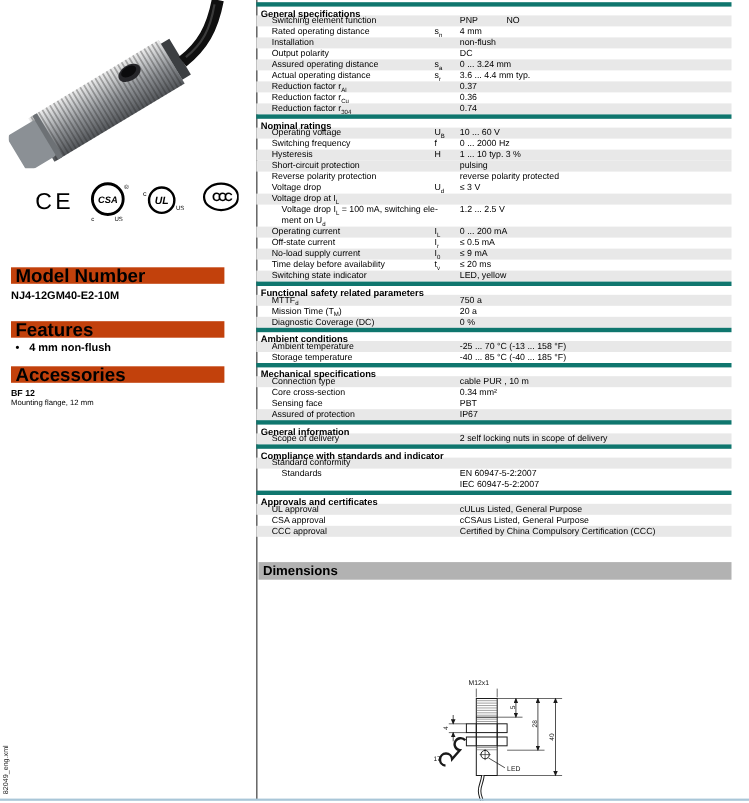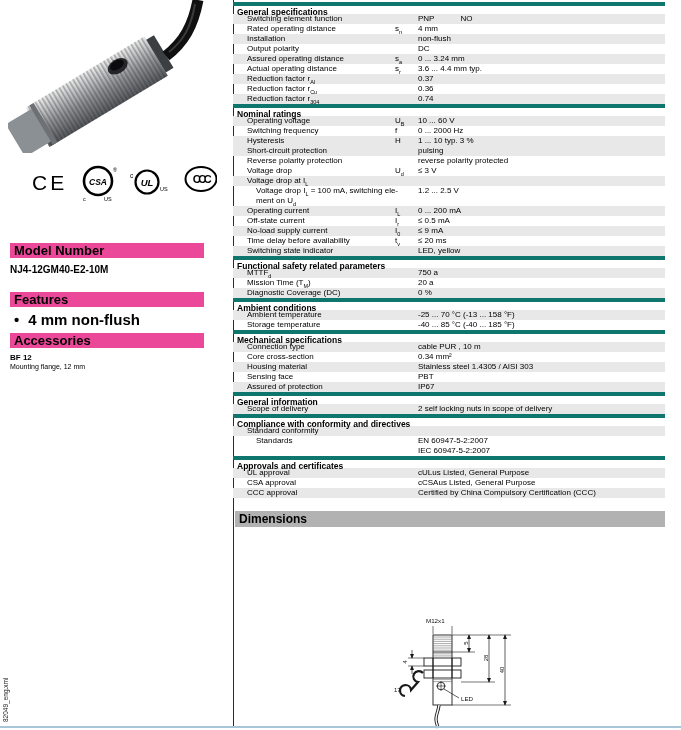--- a/index.html
+++ b/index.html
@@ -4,26 +4,26 @@
 <style>
   html,body{margin:0;padding:0;background:#fff;}
   .page{position:relative;width:681px;height:730px;background:#ffffff;overflow:hidden;
         font-family:"Liberation Sans",sans-serif;color:#000;}
   .divider{position:absolute;left:233px;top:0;width:1px;height:727px;background:#2b2b2b;}
   .footer-line{position:absolute;left:0;top:726px;width:681px;height:2px;background:#a9c6d8;}
 
   
   .photo{position:absolute;left:8px;top:0px;}
   .logos{position:absolute;left:5px;top:160px;}
-  .bar{position:absolute;left:10px;width:194px;height:15px;background:#ec4899;
-       font-weight:bold;font-size:13px;line-height:15px;padding-left:4px;box-sizing:border-box;}
+  .bar{position:absolute;left:10px;width:194px;height:15px;background:#c2410c;
+       font-weight:bold;font-size:17px;line-height:15px;padding-left:4px;box-sizing:border-box;}
   #bar-model{top:243px;}
   .model-no{position:absolute;left:10px;top:264px;font-weight:bold;font-size:10px;}
   #bar-features{top:292px;}
-  .feature{position:absolute;left:14px;top:311px;font-weight:bold;font-size:15px;}
+  .feature{position:absolute;left:14px;top:311px;font-weight:bold;font-size:10px;}
   .feature .dot{margin-right:9px;}
   #bar-acc{top:333px;}
   .acc-name{position:absolute;left:10px;top:353px;font-weight:bold;font-size:8px;}
   .acc-desc{position:absolute;left:10px;top:363px;font-size:7px;}
   .side-text{position:absolute;left:2px;top:722px;transform:rotate(-90deg);transform-origin:0 0;
              font-size:6.5px;white-space:nowrap;color:#222;}
 
   
   .spec-table{position:absolute;left:233px;top:2px;width:432px;}
   .sec-hdr{border-top:4px solid #0f766e;font-weight:bold;font-size:8.5px;height:12px;line-height:13.5px;
@@ -254,42 +254,37 @@
       <div class="t-row shade">
         <div class="c-lab">Connection type</div>
         <div class="c-sym"></div>
         <div class="c-val">cable PUR , 10 m</div>
       </div>
       <div class="t-row">
         <div class="c-lab">Core cross-section</div>
         <div class="c-sym"></div>
         <div class="c-val">0.34 mm²</div>
       </div>
-      <div class="t-row shade">
-        <div class="c-lab">Housing material</div>
-        <div class="c-sym"></div>
-        <div class="c-val">Stainless steel 1.4305 / AISI 303</div>
-      </div>
       <div class="t-row">
         <div class="c-lab">Sensing face</div>
         <div class="c-sym"></div>
         <div class="c-val">PBT</div>
       </div>
       <div class="t-row shade">
         <div class="c-lab">Assured of protection</div>
         <div class="c-sym"></div>
         <div class="c-val">IP67</div>
       </div>
       <div class="sec-hdr">General information</div>
       <div class="t-row shade">
         <div class="c-lab">Scope of delivery</div>
         <div class="c-sym"></div>
         <div class="c-val">2 self locking nuts in scope of delivery</div>
       </div>
-      <div class="sec-hdr">Compliance with conformity and directives</div>
+      <div class="sec-hdr">Compliance with standards and indicator</div>
       <div class="t-row shade">
         <div class="c-lab">Standard conformity</div>
         <div class="c-sym"></div>
         <div class="c-val"></div>
       </div>
       <div class="t-row">
         <div class="c-lab ind2">Standards</div>
         <div class="c-sym"></div>
         <div class="c-val">EN 60947-5-2:2007<br>IEC 60947-5-2:2007</div>
       </div>

